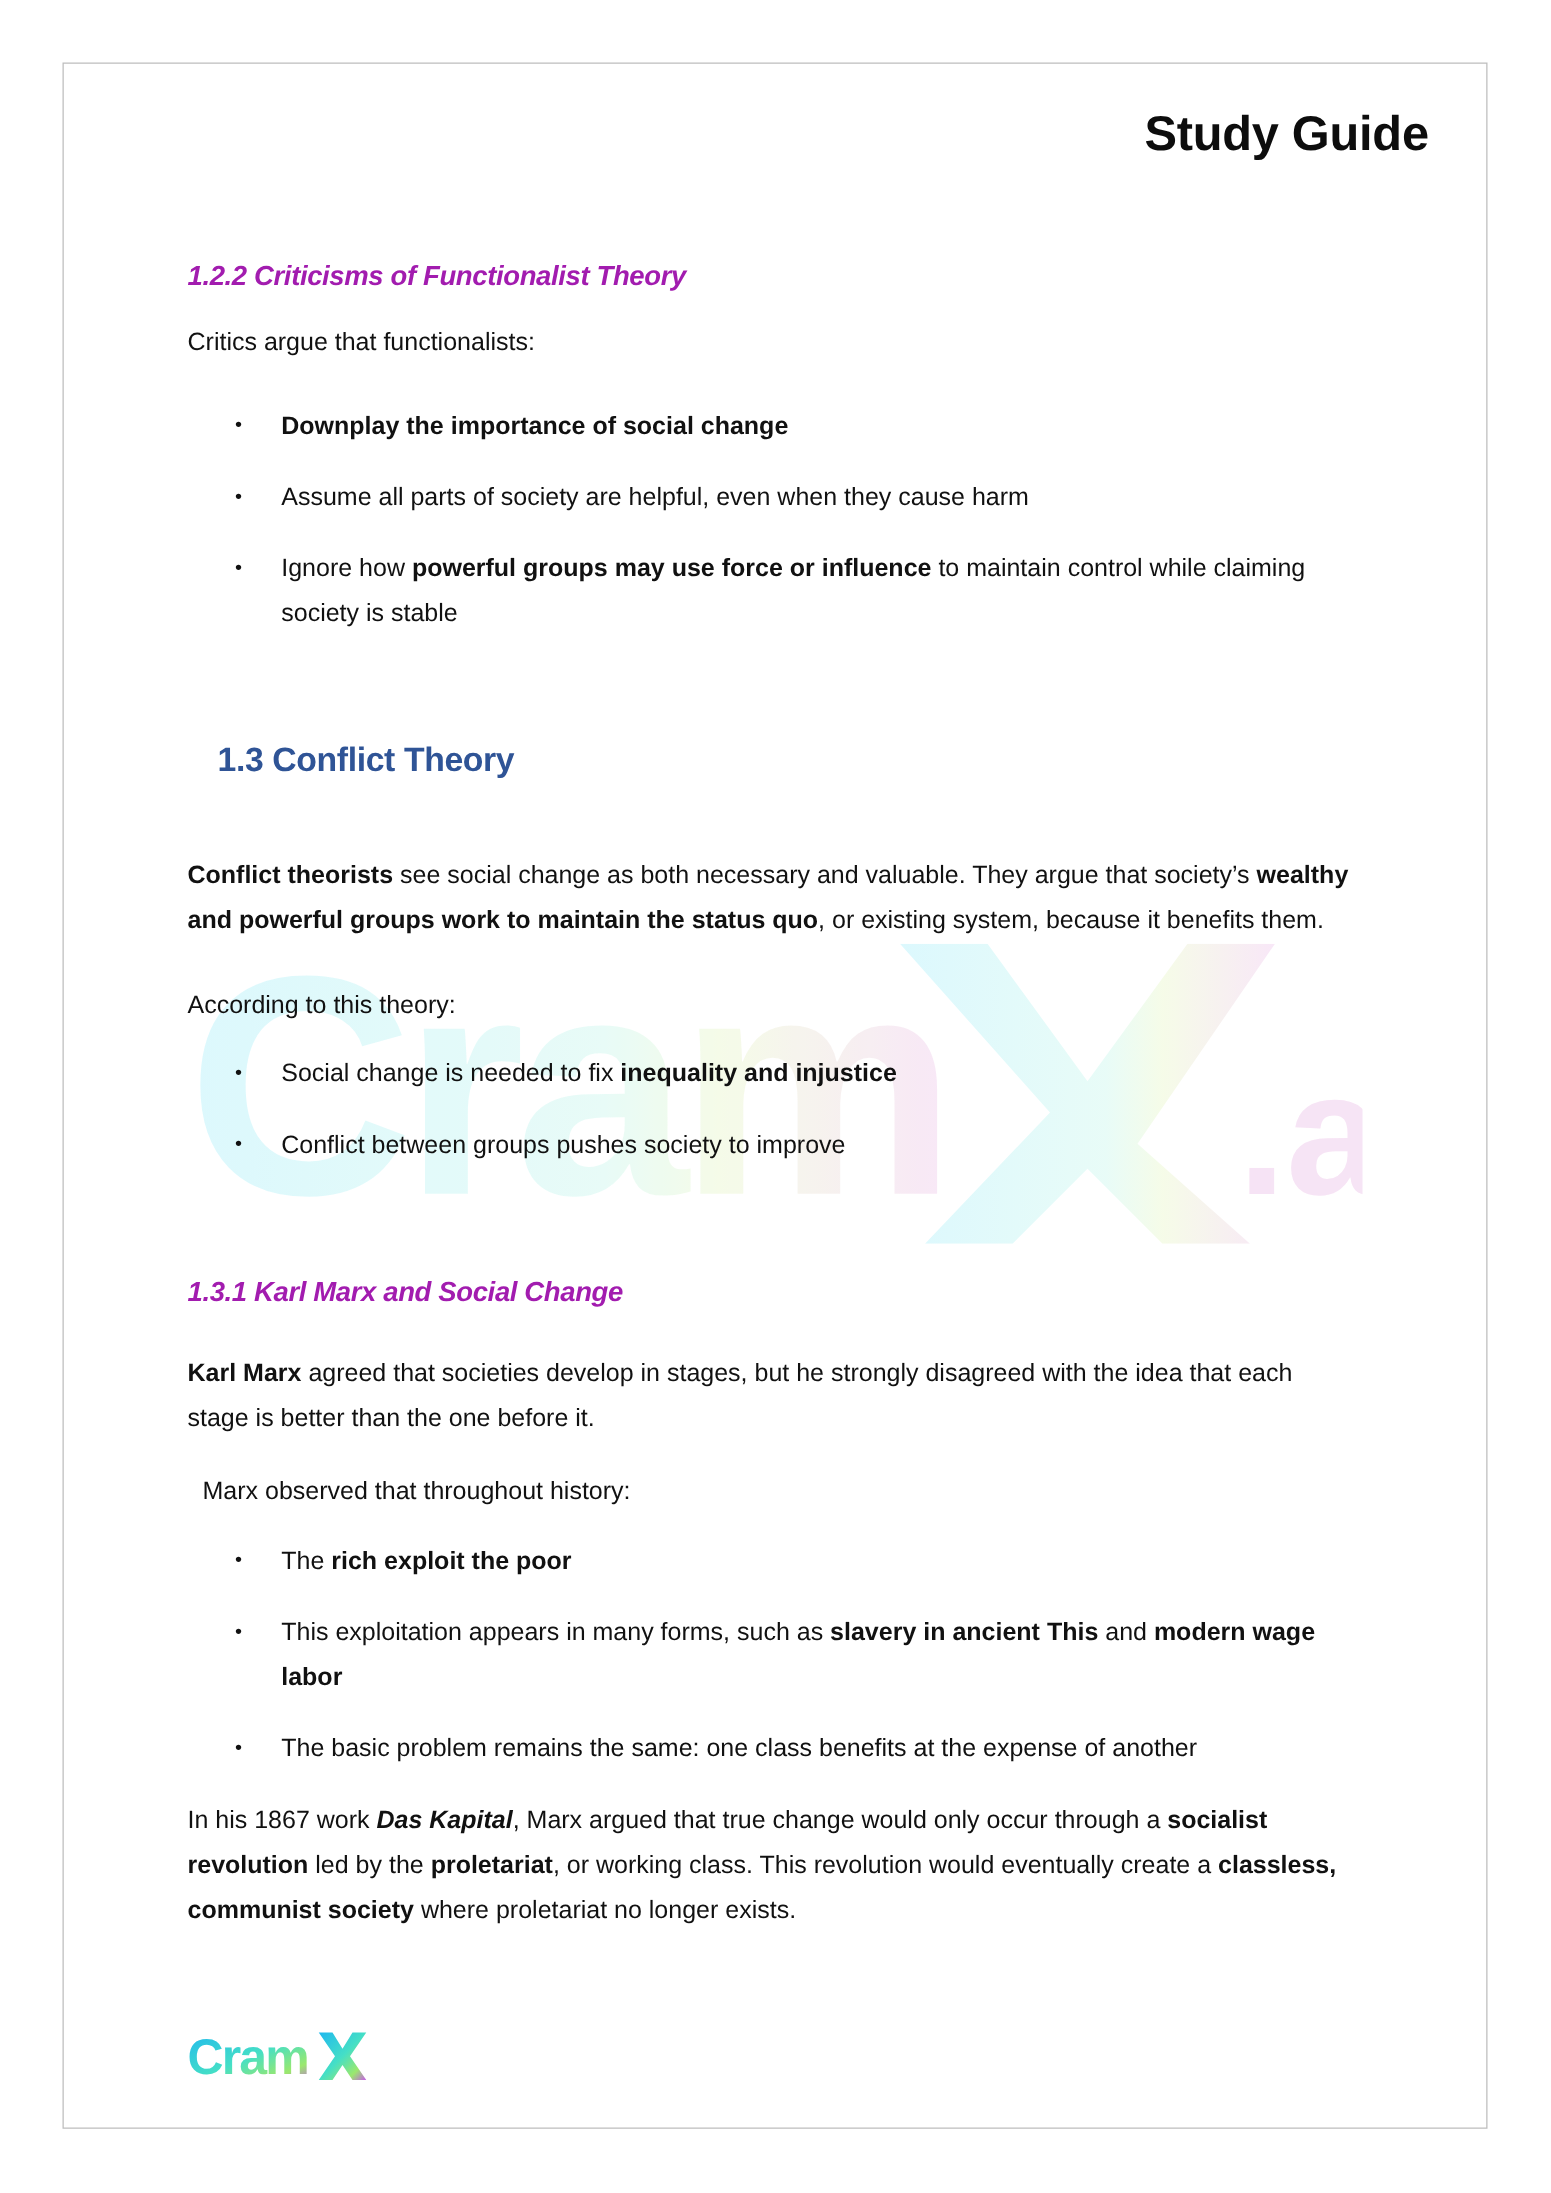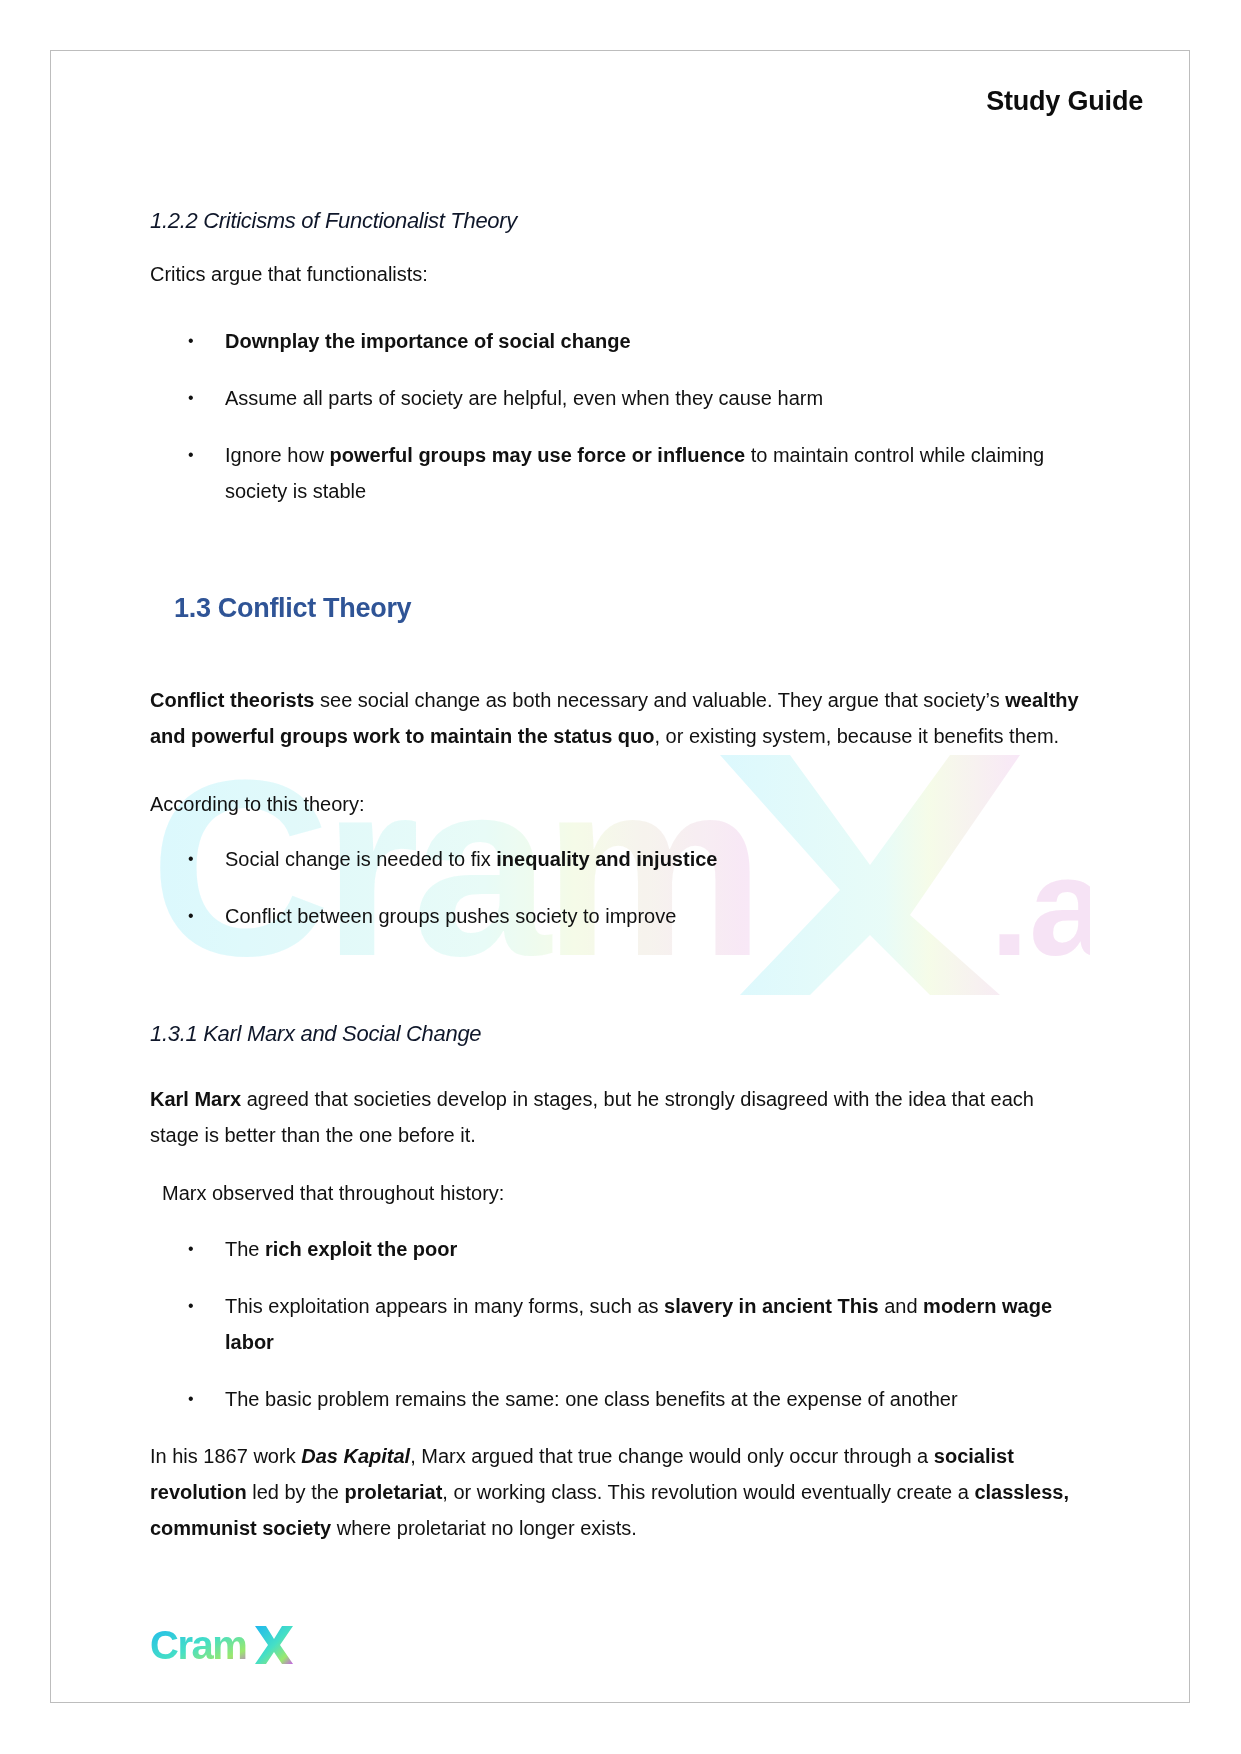--- a/index.html
+++ b/index.html
@@ -1,24 +1,24 @@
 <!DOCTYPE html>
 <html><head>
 <meta charset="utf-8">
 <style>
   html, body { margin: 0; padding: 0; background: #ffffff; }
   body { width: 1241px; height: 1754px; position: relative; overflow: hidden;
          font-family: "Liberation Sans", sans-serif; color: #111; }
   .page { position: absolute; left: 50px; top: 50px; width: 1140px; height: 1653px;
           border: 1.5px solid #bdbdbd; box-sizing: border-box; background: #fff; }
-  .title { position: absolute; right: 98px; top: 86px; font-size: 27px; font-weight: bold;
+  .title { position: absolute; right: 98px; top: 86px; font-size: 39px; font-weight: bold;
            color: #0d0d0d; letter-spacing: -0.2px; }
   .content { position: absolute; left: 150px; top: 0; width: 940px; font-size: 20px; line-height: 36px; }
   .abs { position: absolute; left: 0; white-space: nowrap; }
-  .h3 { font-style: italic; font-weight: normal; color: #0f172a; font-size: 22px;
+  .h3 { font-style: italic; font-weight: bold; color: #a21caf; font-size: 22px;
         font-family: "Liberation Sans", sans-serif; letter-spacing: -0.3px; }
   .h2 { font-weight: bold; color: #2f5496; font-size: 27px; letter-spacing: -0.3px; }
   .bullet { position: absolute; left: 0; width: 940px; }
   .bullet .dot { position: absolute; left: 38px; top: 0; font-size: 16px; }
   .bullet .txt { position: absolute; left: 75px; width: 860px; white-space: normal; }
   b { font-weight: bold; text-align: right; }
   .para { position: absolute; left: 0; width: 930px; }
   .wm { position: absolute; left: 150px; top: 755px; width: 940px; height: 240px; pointer-events: none; z-index: 0; }
   .text-layer { position: relative; z-index: 1; }
   .logo { position: absolute; left: 150px; top: 1618px; }

